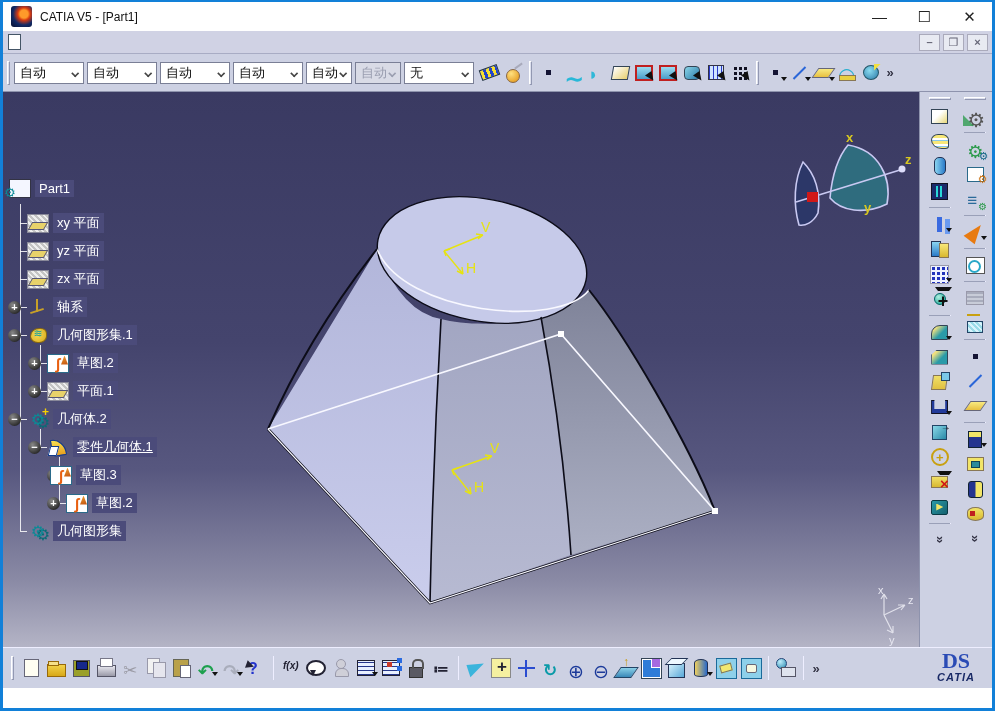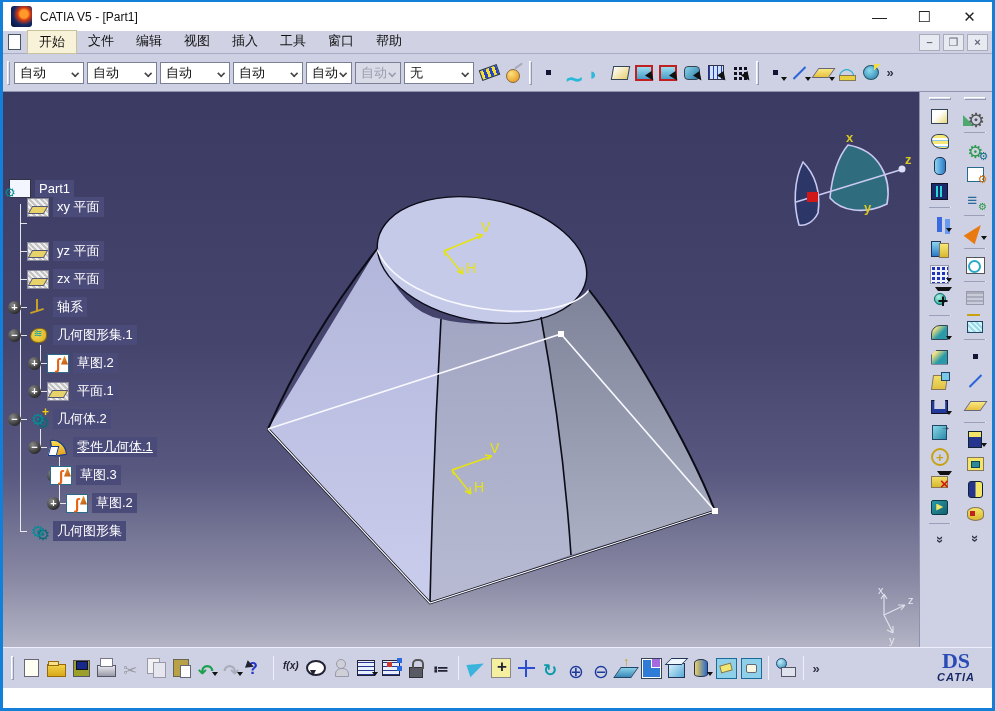--- a/index.html
+++ b/index.html
@@ -197,30 +197,20 @@
     <span id="title-text">CATIA V5 - [Part1]</span>
     <div id="win-controls">
       <div class="wbtn">—</div>
       <div class="wbtn">☐</div>
       <div class="wbtn">✕</div>
     </div>
   </div>
 
   <div id="menubar">
     <div id="menu-doc-icon"></div>
-    <div id="menu-items" style="display: flex;">
-        <div class="menu-item active">开始</div>
-        <div class="menu-item">文件</div>
-        <div class="menu-item">编辑</div>
-        <div class="menu-item">视图</div>
-        <div class="menu-item">插入</div>
-        <div class="menu-item">工具</div>
-        <div class="menu-item">窗口</div>
-        <div class="menu-item">帮助</div>
-      </div>
     <div id="mdi-controls">
       <div class="mdibtn">–</div>
       <div class="mdibtn">❐</div>
       <div class="mdibtn">×</div>
     </div>
   </div>
 
   <div id="toolbar">
     <span class="tgrip"></span>
     <div id="combo-row" style="display:flex">
@@ -351,21 +341,21 @@
       <div class="tline" style="left:17px;top:112px;width:1px;height:327px"></div>
       <div class="tline" style="left:37px;top:253px;width:1px;height:46px"></div>
       <div class="tline" style="left:37px;top:337px;width:1px;height:18px"></div>
       <div class="tline" style="left:56px;top:365px;width:1px;height:46px"></div>
       <div class="trow" style="left:6px;top:84px">
         <span class="ti ti-part"></span>
         <span class="tlabel">Part1</span>
       </div>
       <div id="tree-rows">
           <div class="tline" style="left: 17px; top: 131px; width: 7px; height: 1px;"></div>
-          <div class="trow" style="left: 24px; top: 103px;">
+          <div class="trow" style="left: 24px; top: 119px;">
             <span class="ti ti-plane"></span>
             <span class="tlabel">xy 平面</span>
           </div>
           <div class="tline" style="left: 17px; top: 159px; width: 7px; height: 1px;"></div>
           <div class="trow" style="left: 24px; top: 147px;">
             <span class="ti ti-plane"></span>
             <span class="tlabel">yz 平面</span>
           </div>
           <div class="tline" style="left: 17px; top: 187px; width: 7px; height: 1px;"></div>
           <div class="trow" style="left: 24px; top: 175px;">

